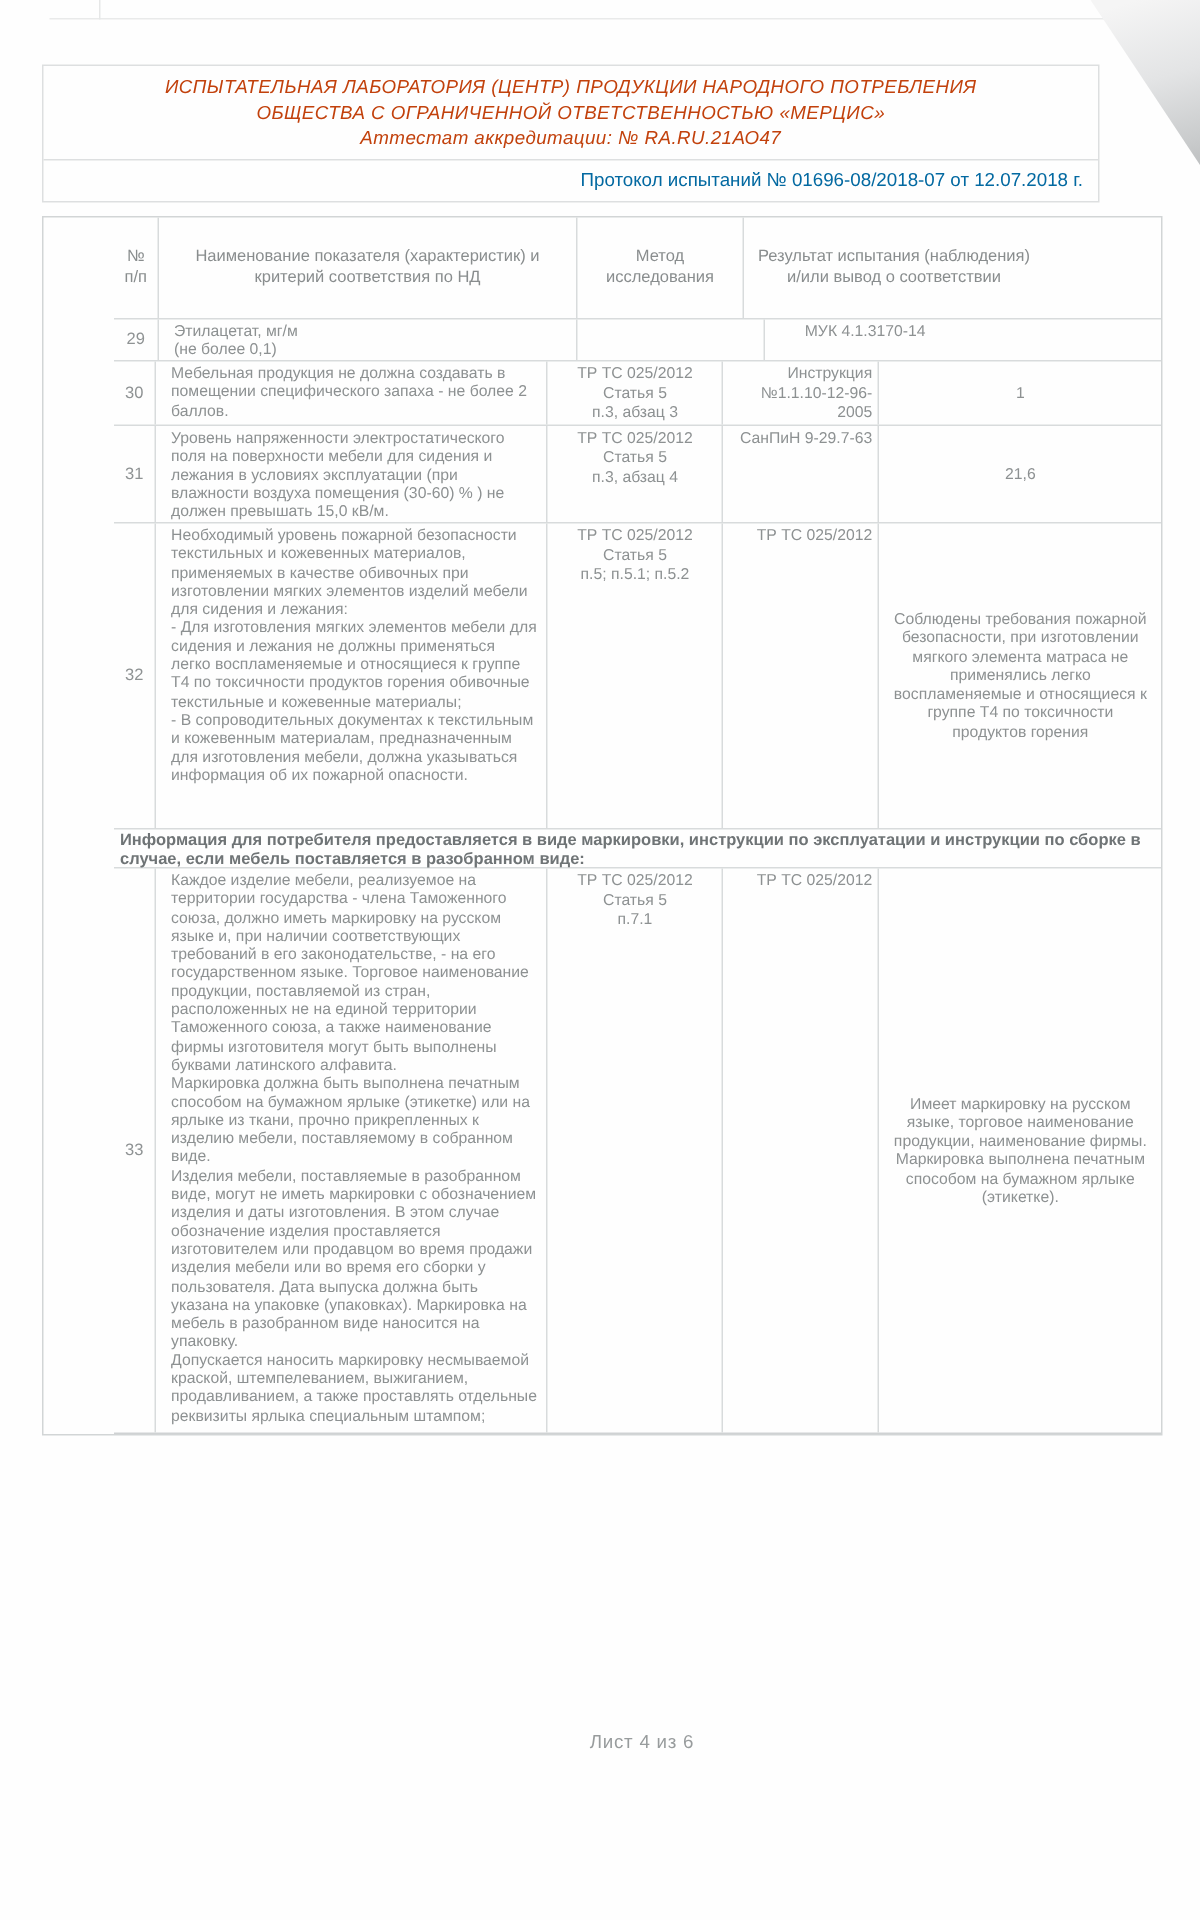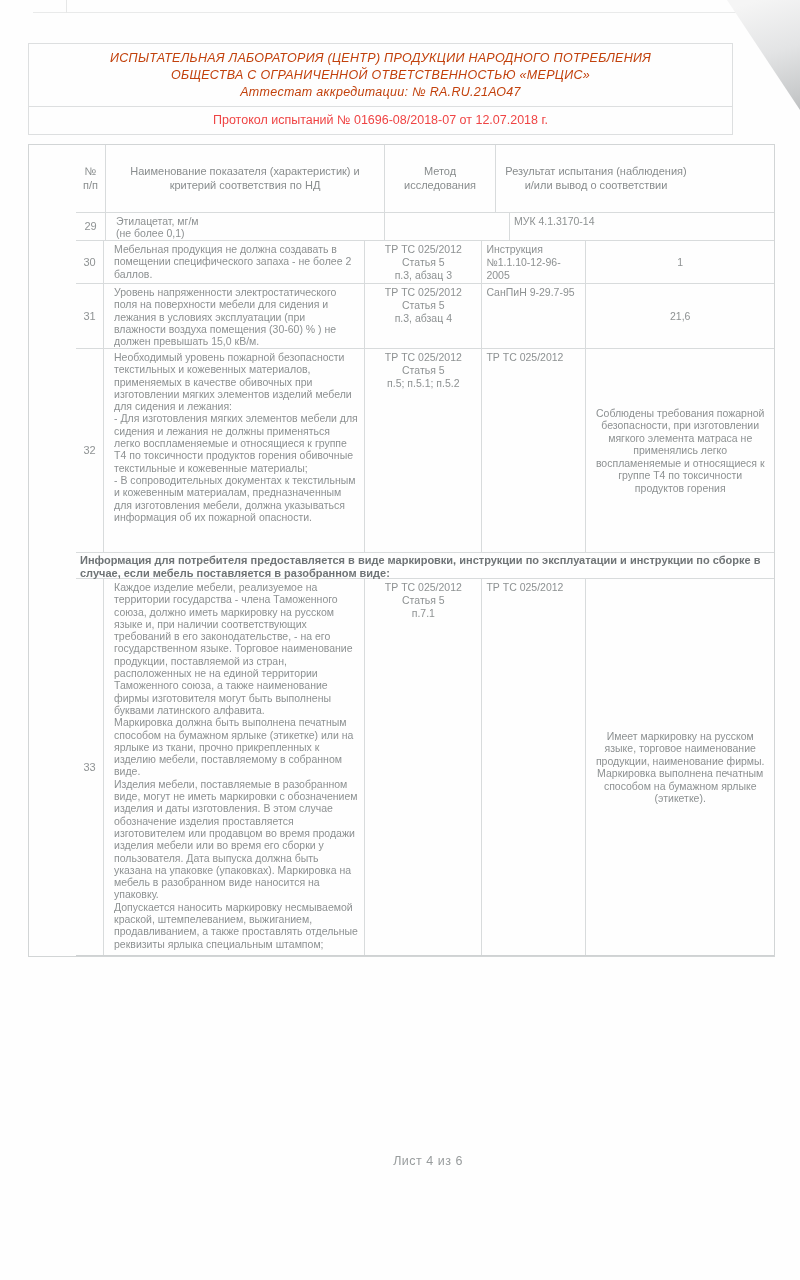--- a/index.html
+++ b/index.html
@@ -40,43 +40,43 @@
   .header-lab {
     padding:6px 10px 5px 10px;
     border-bottom:1px solid #dddfe0;
     text-align:center;
     font-style:italic;
     font-size:12.5px; line-height:17px;
     color:#c2410c; letter-spacing:.3px;
   }
   .header-protocol {
     padding:5px 10px 6px 10px;
-    text-align:center;
+    text-align:right;
     font-size:12.5px; line-height:16px;
-    color:#ef4444;
+    color:#0369a1;
   }
 
   
   .table {
     position:absolute; left:28px; top:144px; width:747px;
     border:1px solid #d2d5d6;
     font-size:10.5px; line-height:12.3px;padding-left:47px;
   }
   .tr { display:flex; width:100%; border-bottom:1px solid #d8dbdc; }
   .tr:last-child { border-bottom:1px solid #cfd2d3; }
   .td {
     border-right:1px solid #d8dbdc;
     white-space:pre-line;
     overflow:hidden;
   }
   .td:last-child { border-right:none; }
   .c0 { width:30px;  display:flex; align-items:center; justify-content:center; font-size:11px; color:#8f9394; }
   .c1 { width:279px; padding:2px 6px 2px 10px; text-align:left; color:#8d9192; }
   .c2 { width:125px; padding:2px 4px; text-align:center; line-height:13px; }
-  .c3 { width:111px; padding:2px 4px; text-align:left; line-height:13px; }
+  .c3 { width:111px; padding:2px 4px; text-align:right; line-height:13px; }
   .c4 { width:200px; padding:2px 8px; text-align:center; display:flex; align-items:center; justify-content:center; line-height:12.5px; }
   .c4 .inner { width:100%; white-space:pre-line; }
 
   .thead { height:68px; }
   .thead .td {
     display:flex; align-items:center; justify-content:center;
     text-align:center; font-size:11px; line-height:13.5px;
     color:#898d8e; padding:2px 4px; white-space:normal;
   }
 
@@ -148,21 +148,21 @@
 2005</div>
       <div class="td c4"><span class="inner">1</span></div>
     </div>
 
     <div class="tr row-31">
       <div class="td c0">31</div>
       <div class="td c1">Уровень напряженности электростатического поля на поверхности мебели для сидения и лежания в условиях эксплуатации (при влажности воздуха помещения (30-60) % ) не должен превышать 15,0 кВ/м.</div>
       <div class="td c2">ТР ТС 025/2012
 Статья 5
 п.3, абзац 4</div>
-      <div class="td c3">СанПиН 9-29.7-95</div>
+      <div class="td c3">СанПиН 9-29.7-63</div>
       <div class="td c4"><span class="inner">21,6</span></div>
     </div>
 
     <div class="tr row-32">
       <div class="td c0">32</div>
       <div class="td c1">Необходимый уровень пожарной безопасности текстильных и кожевенных материалов, применяемых в качестве обивочных при изготовлении мягких элементов изделий мебели для сидения и лежания:
 - Для изготовления мягких элементов мебели для сидения и лежания не должны применяться легко воспламеняемые и относящиеся к группе Т4 по токсичности продуктов горения обивочные текстильные и кожевенные материалы;
 - В сопроводительных документах к текстильным и кожевенным материалам, предназначенным для изготовления мебели, должна указываться информация об их пожарной опасности.</div>
       <div class="td c2">ТР ТС 025/2012
 Статья 5

